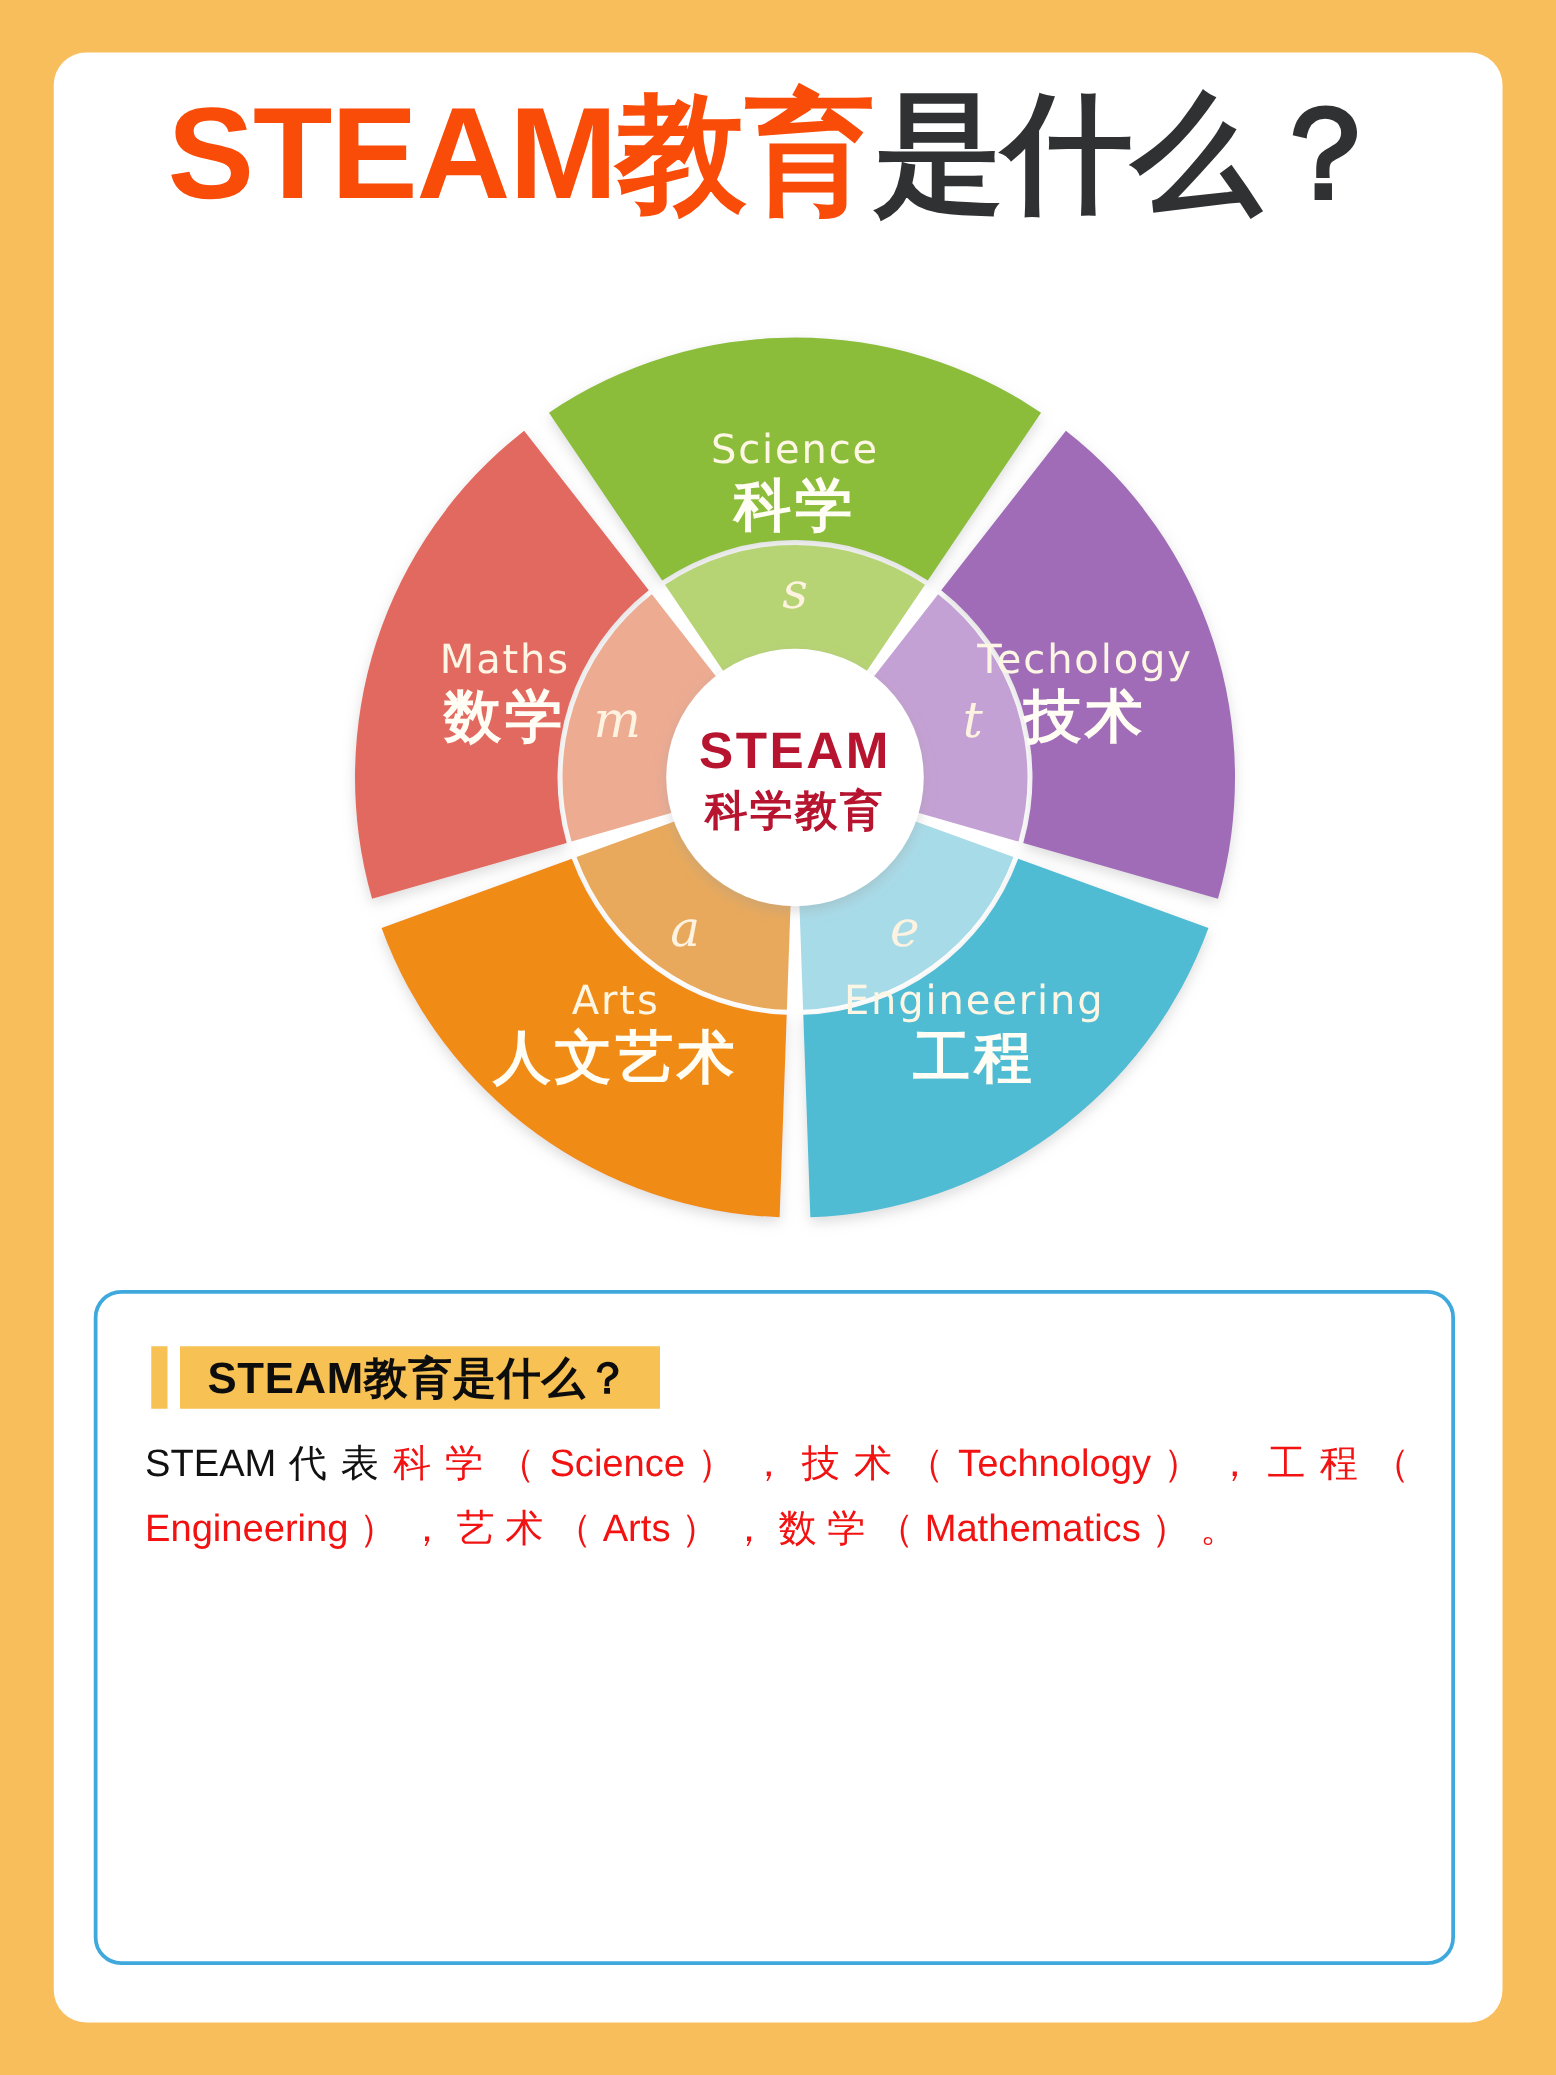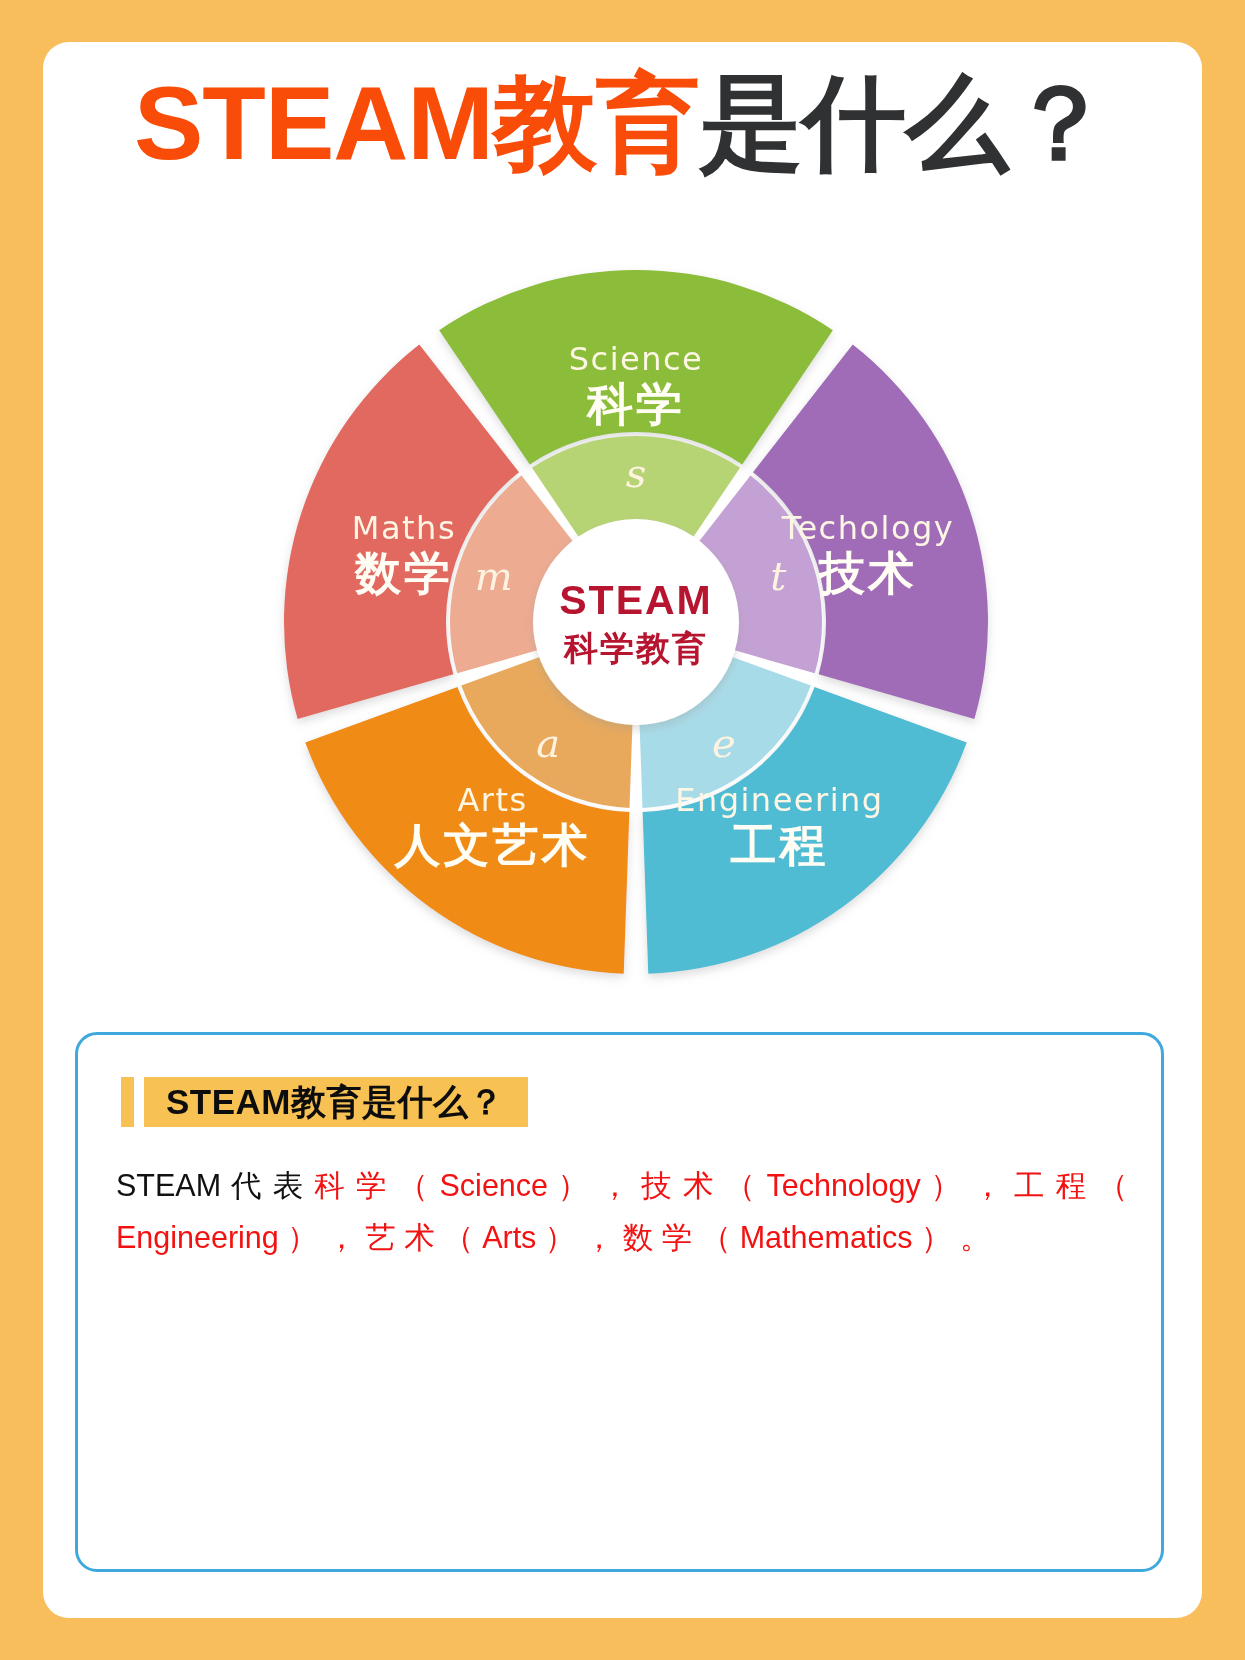--- a/index.html
+++ b/index.html
@@ -128,21 +128,21 @@
     font-size: 35px;
     font-weight: 900;
     color: #0d0d0d;
     letter-spacing: 0.5px;
     white-space: nowrap;
   }
 
   #body-copy {
     position: absolute;
     left: 38px;
-    top: 124px;
+    top: 110px;
     width: 1012px;
     font-size: 30.5px;
     line-height: 52px;
     color: #111111;
     text-align: justify;
     text-justify: inter-character;
   }
   #body-copy .red { color: #f21212; }
   #body-copy p { margin: 0; }
   #body-copy .p-lead { text-align: justify; text-align-last: left; }

